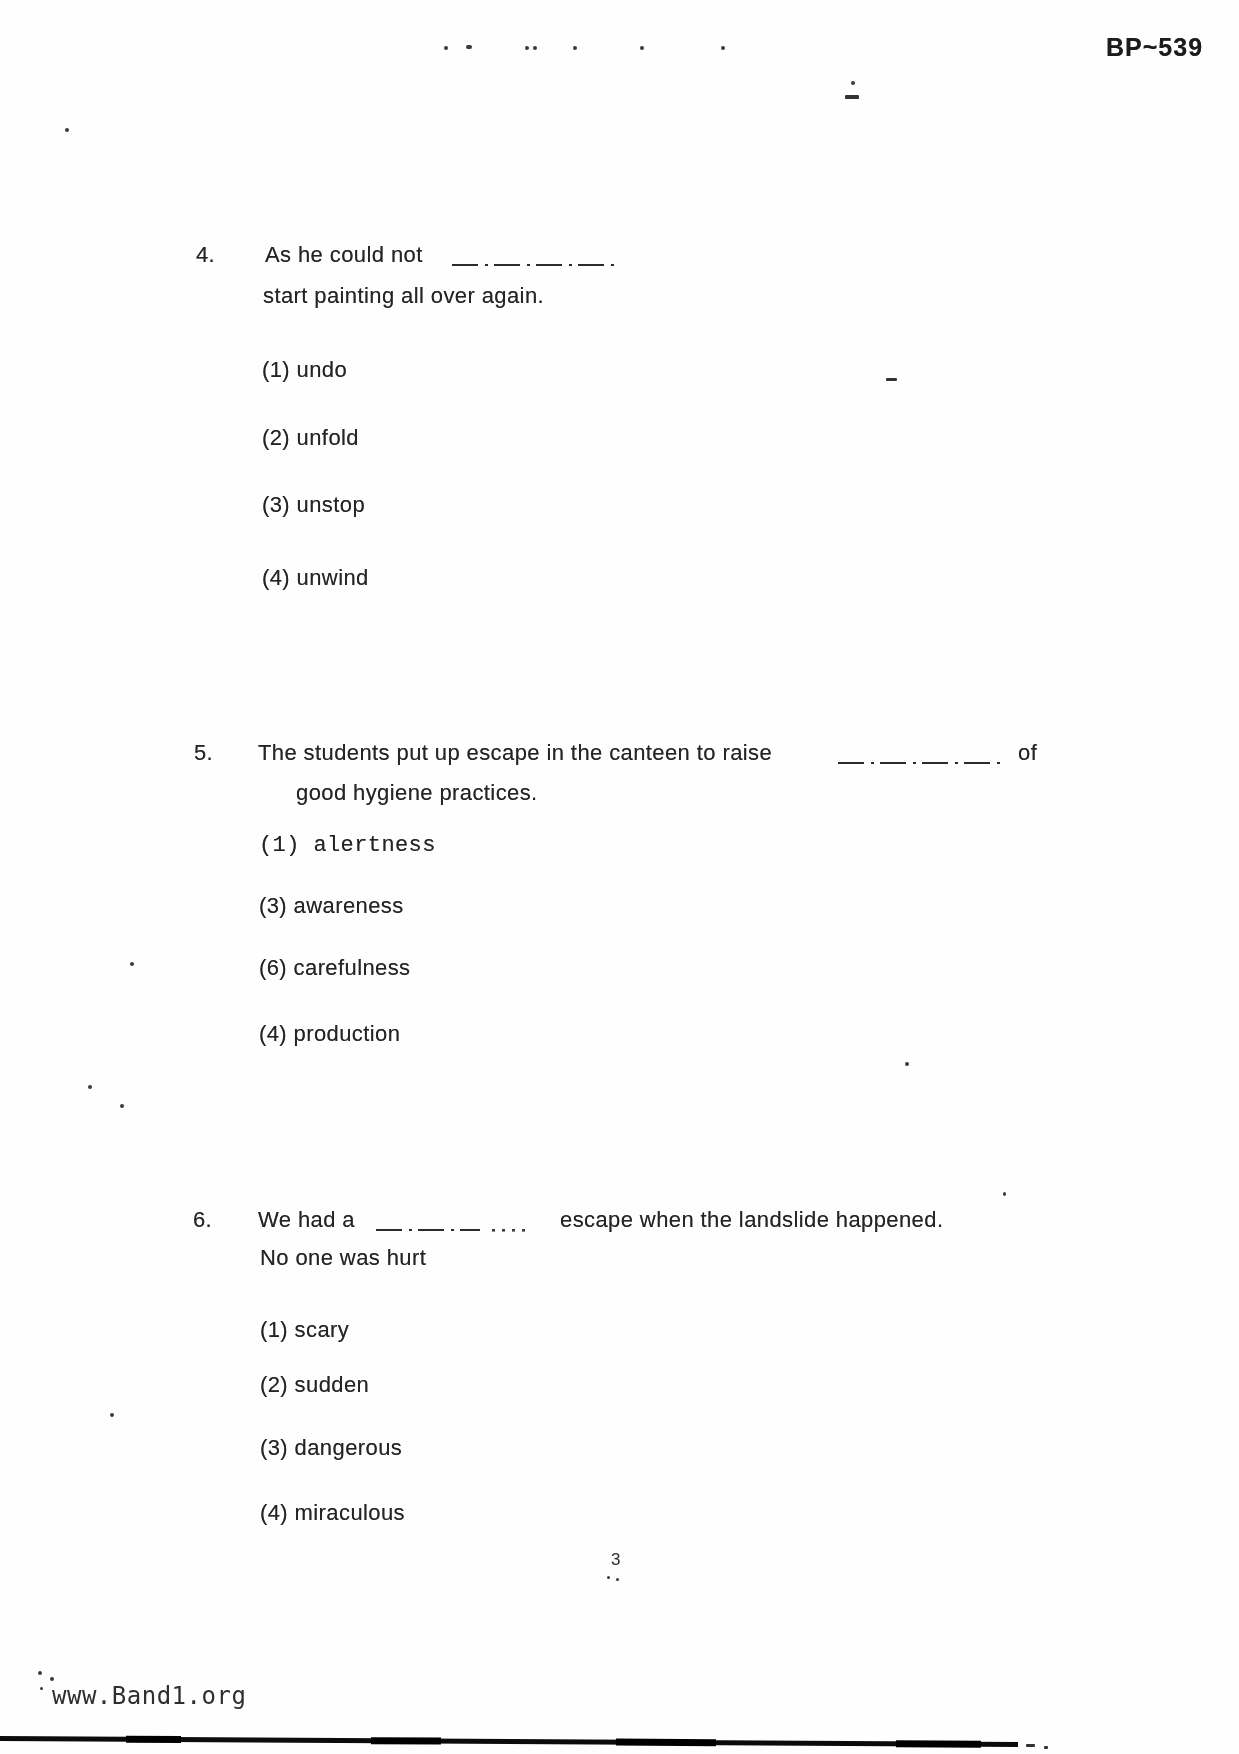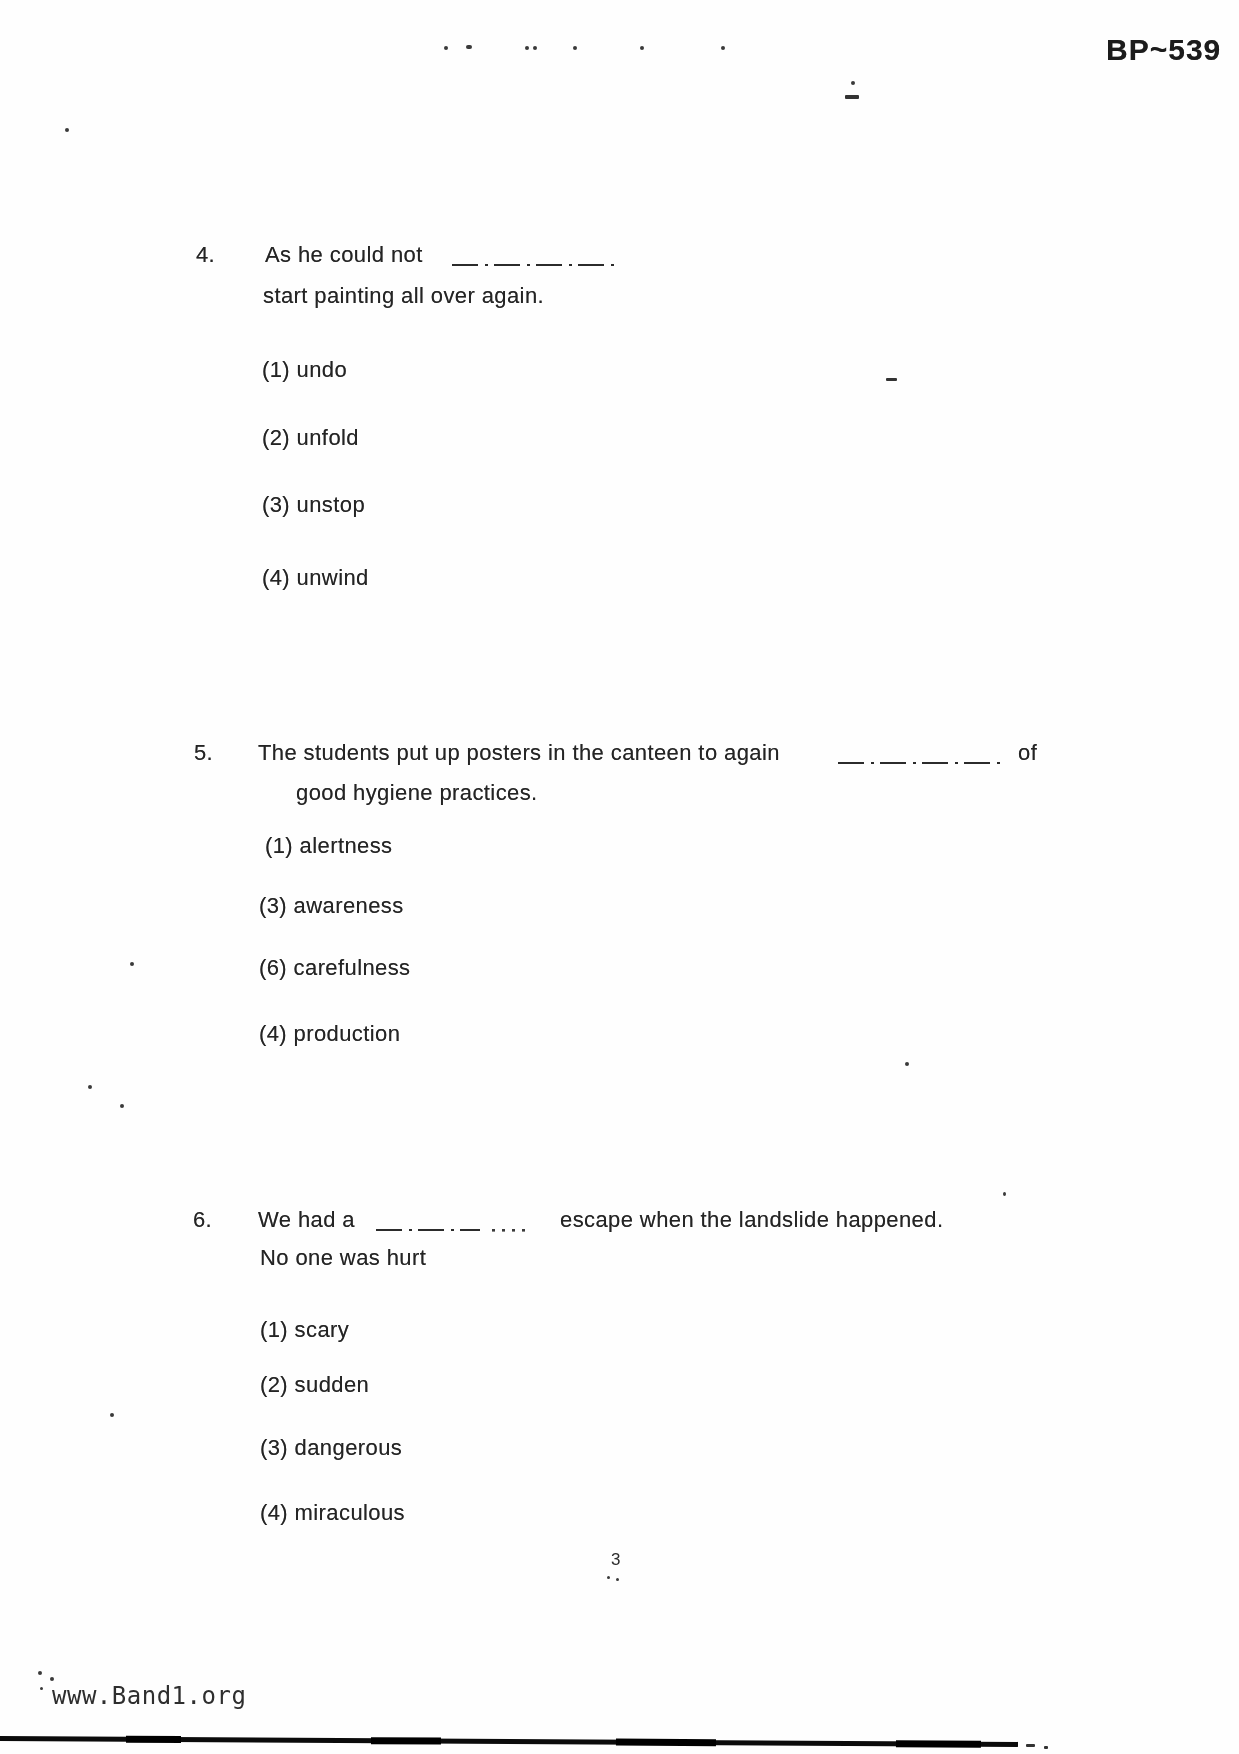--- a/index.html
+++ b/index.html
@@ -18,21 +18,21 @@
     position:absolute;height:23px;
     background-image:repeating-linear-gradient(90deg,#2b2b2b 0 26px,transparent 26px 33px,#2b2b2b 33px 36px,transparent 36px 42px);
     background-size:100% 2.4px;background-repeat:no-repeat;background-position:0 100%;
   }
   .dots-tail{
     position:absolute;height:14px;
     background-image:repeating-linear-gradient(90deg,#3a3a3a 0 3px,transparent 3px 10px);
     background-size:100% 2.6px;background-repeat:no-repeat;background-position:0 100%;
   }
   .code{
-    position:absolute;left:1106px;top:33px;font-size:30px;font-weight:700;
+    position:absolute;left:1106px;top:33px;font-size:25px;font-weight:700;
     letter-spacing:1px;color:#1c1c1c;white-space:nowrap;
     text-shadow:0 0 0.5px rgba(20,20,20,0.6);
   }
   .pagenum{position:absolute;left:611px;top:1550px;font-size:17px;color:#2c2c2c;}
   .footer{
     position:absolute;left:52px;top:1682px;font-size:24px;letter-spacing:0.5px;
     font-family:"DejaVu Sans Mono","Liberation Mono",monospace;color:#2e2e2e;
   }
   .speck{position:absolute;background:#3a3a3a;border-radius:50%;}
   .dashmark{position:absolute;background:#333;border-radius:1px;}
@@ -67,26 +67,26 @@
   <span class="blank" style="left:452px;top:243px;width:162px;"></span>
   <span class="t" style="left:263px;top:283px;">start painting all over again.</span>
 
   <span class="t" style="left:262px;top:357px;">(1) undo</span>
   <div class="dashmark" style="left:886px;top:378px;width:11px;height:3px;"></div>
   <span class="t" style="left:262px;top:425px;">(2) unfold</span>
   <span class="t" style="left:262px;top:492px;">(3) unstop</span>
   <span class="t" style="left:262px;top:565px;">(4) unwind</span>
 
   <span class="t num" style="left:194px;top:740px;">5.</span>
-  <span class="t" style="left:258px;top:740px;">The students put up posters in the canteen to again</span>
+  <span class="t" style="left:258px;top:740px;">The students put up escape in the canteen to raise</span>
   <span class="blank" style="left:838px;top:741px;width:162px;"></span>
   <span class="t" style="left:1018px;top:740px;">of</span>
   <span class="t" style="left:260px;top:780px;margin-left:36px;">good hygiene practices.</span>
 
-  <span class="t" style="left:265px;top:833px;">(1) alertness</span>
+  <span class="t" style="left:259px;top:833px;font-family:Liberation Mono, monospace;">(1) alertness</span>
   <span class="t" style="left:259px;top:893px;">(3) awareness</span>
   <span class="t" style="left:259px;top:955px;">(6) carefulness</span>
   <span class="t" style="left:259px;top:1021px;">(4) production</span>
 
   <div class="speck" style="left:130px;top:962px;width:4px;height:4px;"></div>
 
   <div class="speck" style="left:905px;top:1062px;width:4px;height:4px;"></div>
   <div class="speck" style="left:88px;top:1085px;width:4px;height:4px;"></div>
   <div class="speck" style="left:120px;top:1104px;width:4px;height:4px;"></div>
   <div class="speck" style="left:1003px;top:1192px;width:3px;height:4px;"></div>

